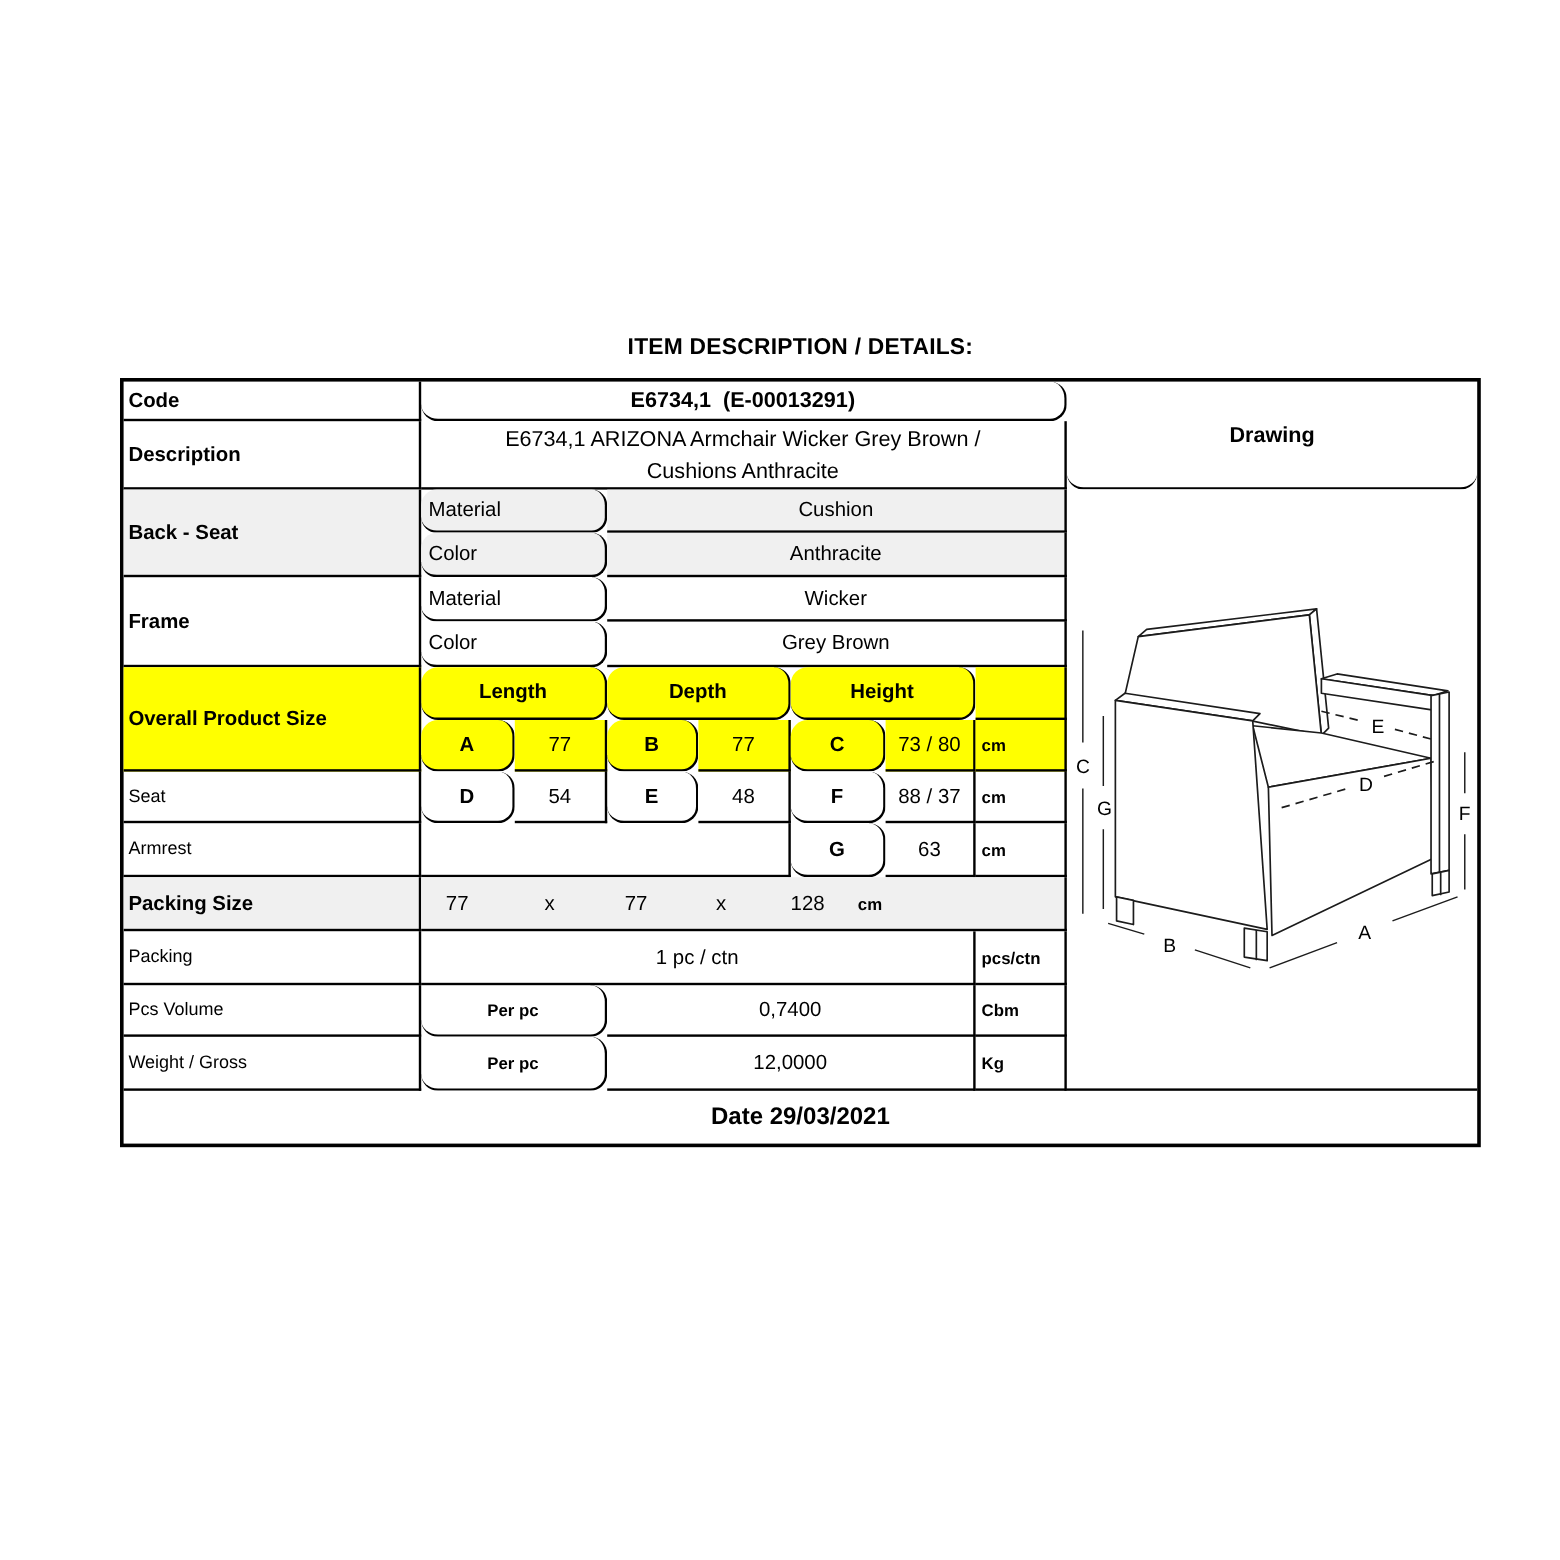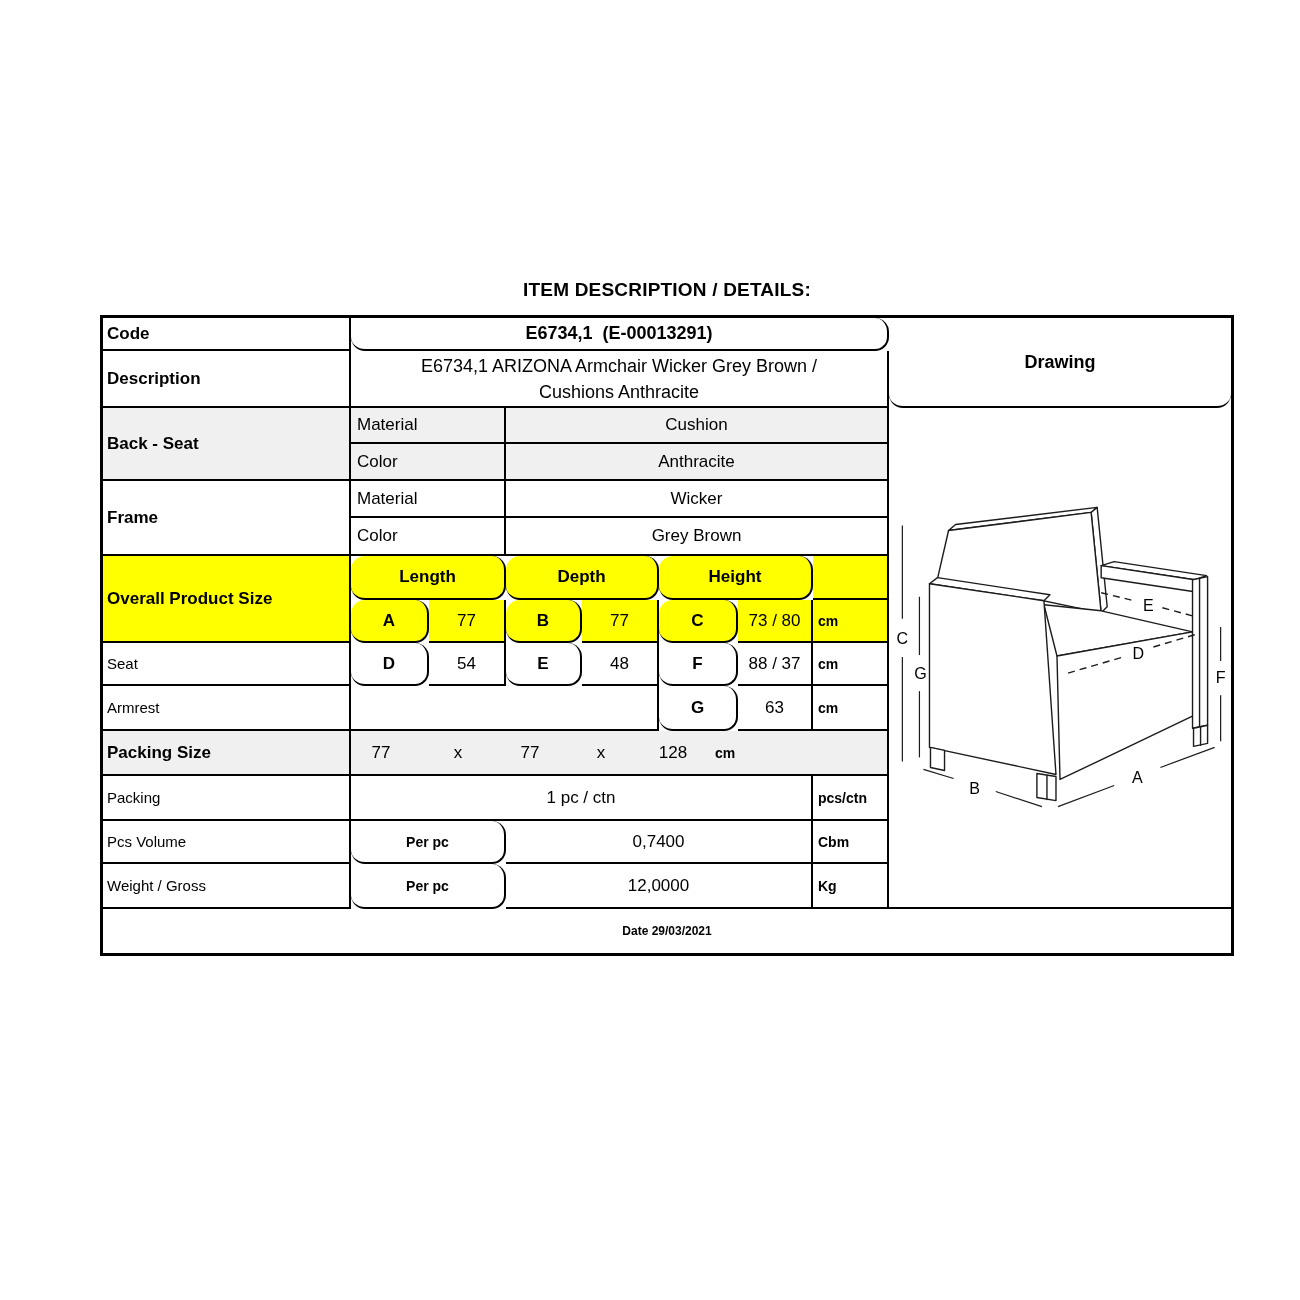--- a/index.html
+++ b/index.html
@@ -10,24 +10,24 @@
   #spec-table{position:absolute;left:100px;top:315px;width:1134px;box-sizing:border-box;
     border:3px solid #000;display:grid;
     grid-template-columns:248px 78px 77px 76px 77px 79px 75px 76px 342px;
     grid-template-rows:33px 57px 36px 37px 37px 38px 44px 43px 43px 45px 45px 45px 43px 45px 44px;
     background:#fff;}
   .cell{border-right:2px solid #000;border-bottom:2px solid #000;display:flex;
     align-items:center;justify-content:center;font-size:17px;overflow:hidden;
     box-sizing:border-box;min-width:0;min-height:0;}
   .label{justify-content:flex-start;padding-left:4px;font-weight:bold;font-size:17px;}
   .label-sm{justify-content:flex-start;padding-left:4px;font-weight:normal;font-size:15px;}
-  .sub{justify-content:flex-start;padding-left:6px;}
+  .sub{justify-content:flex-start;padding-left:6px;border-radius:13px;}
   .bold{font-weight:bold;border-radius:14px;}
   .fs18{font-size:18px;}
-  .fs15{font-size:12px;}
+  .fs15{font-size:20px;}
   .unit{font-weight:bold;font-size:14px;justify-content:flex-start;padding-left:5px;}
   .unit15{font-weight:bold;font-size:14px;justify-content:flex-start;padding-left:5px;}
   .grey{background:#f0f0f0;}
   .yellow{background:#ffff00;}
   .noright{border-right:none;}
   .nobottom{border-bottom:none;}
   .pre{white-space:pre;}
   .desc{flex-direction:column;line-height:26px;}
   .ps-wrap{position:relative;}
   .ps-item{position:absolute;top:50%;transform:translate(-50%,-50%);font-size:17px;}

